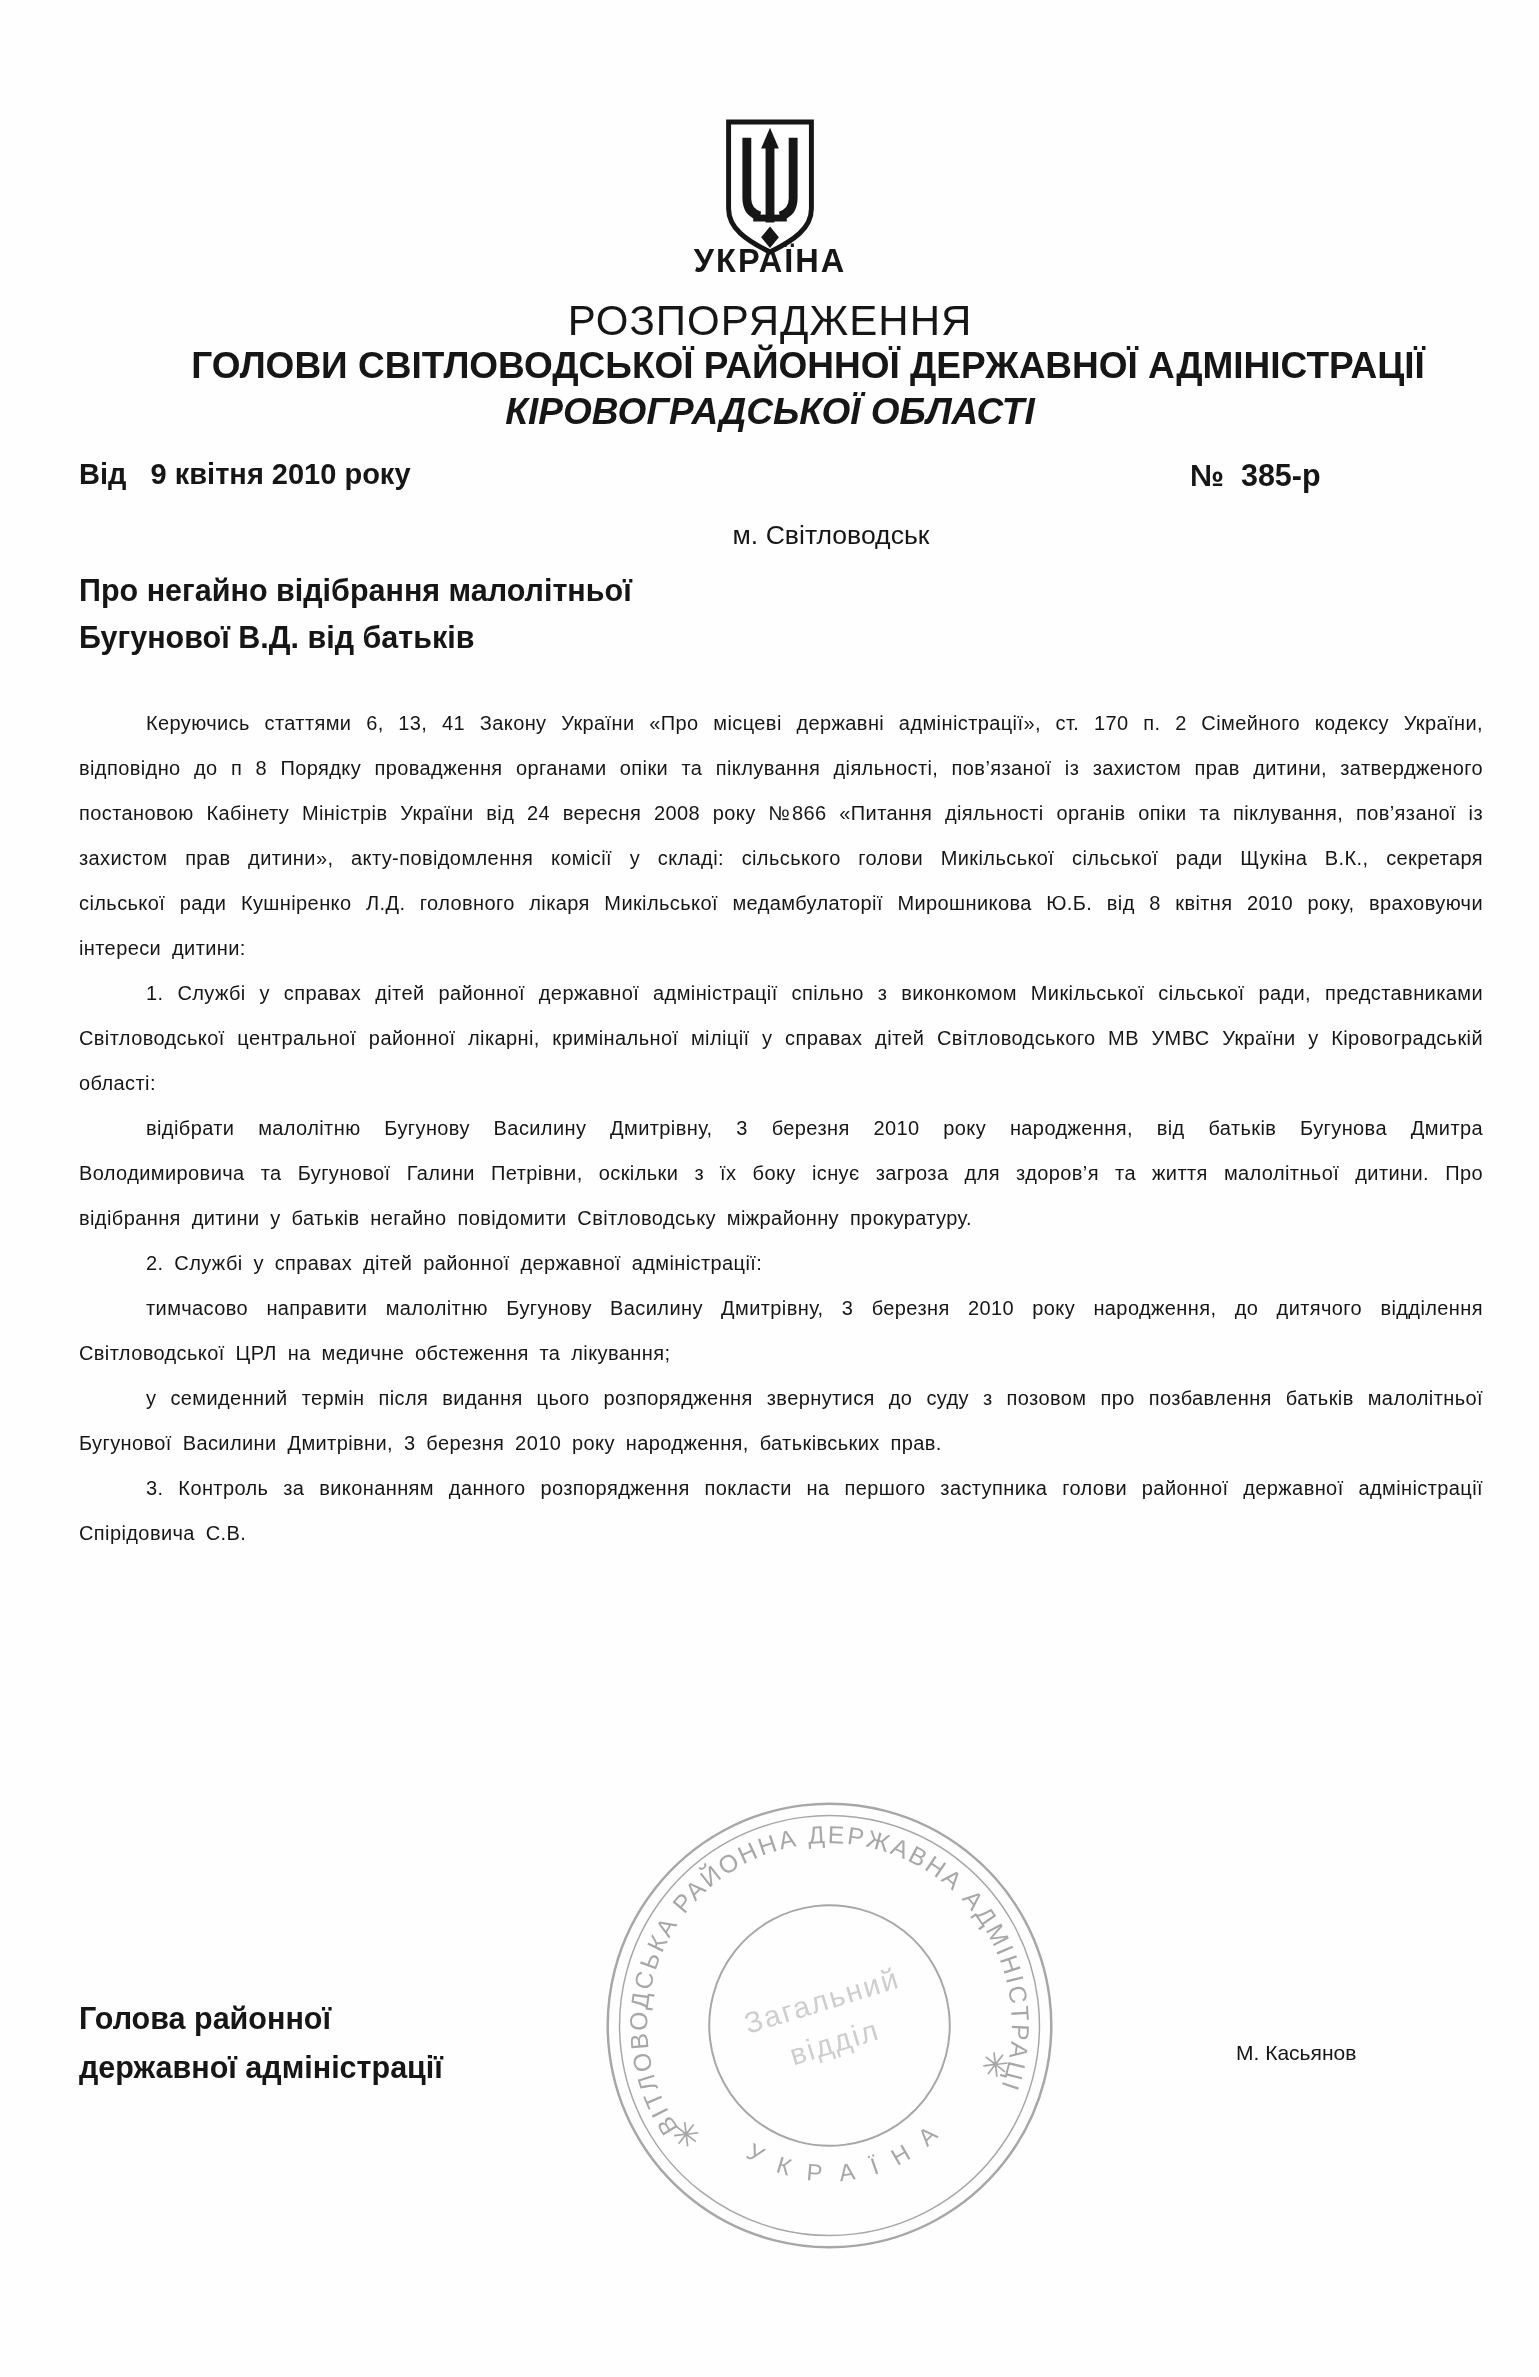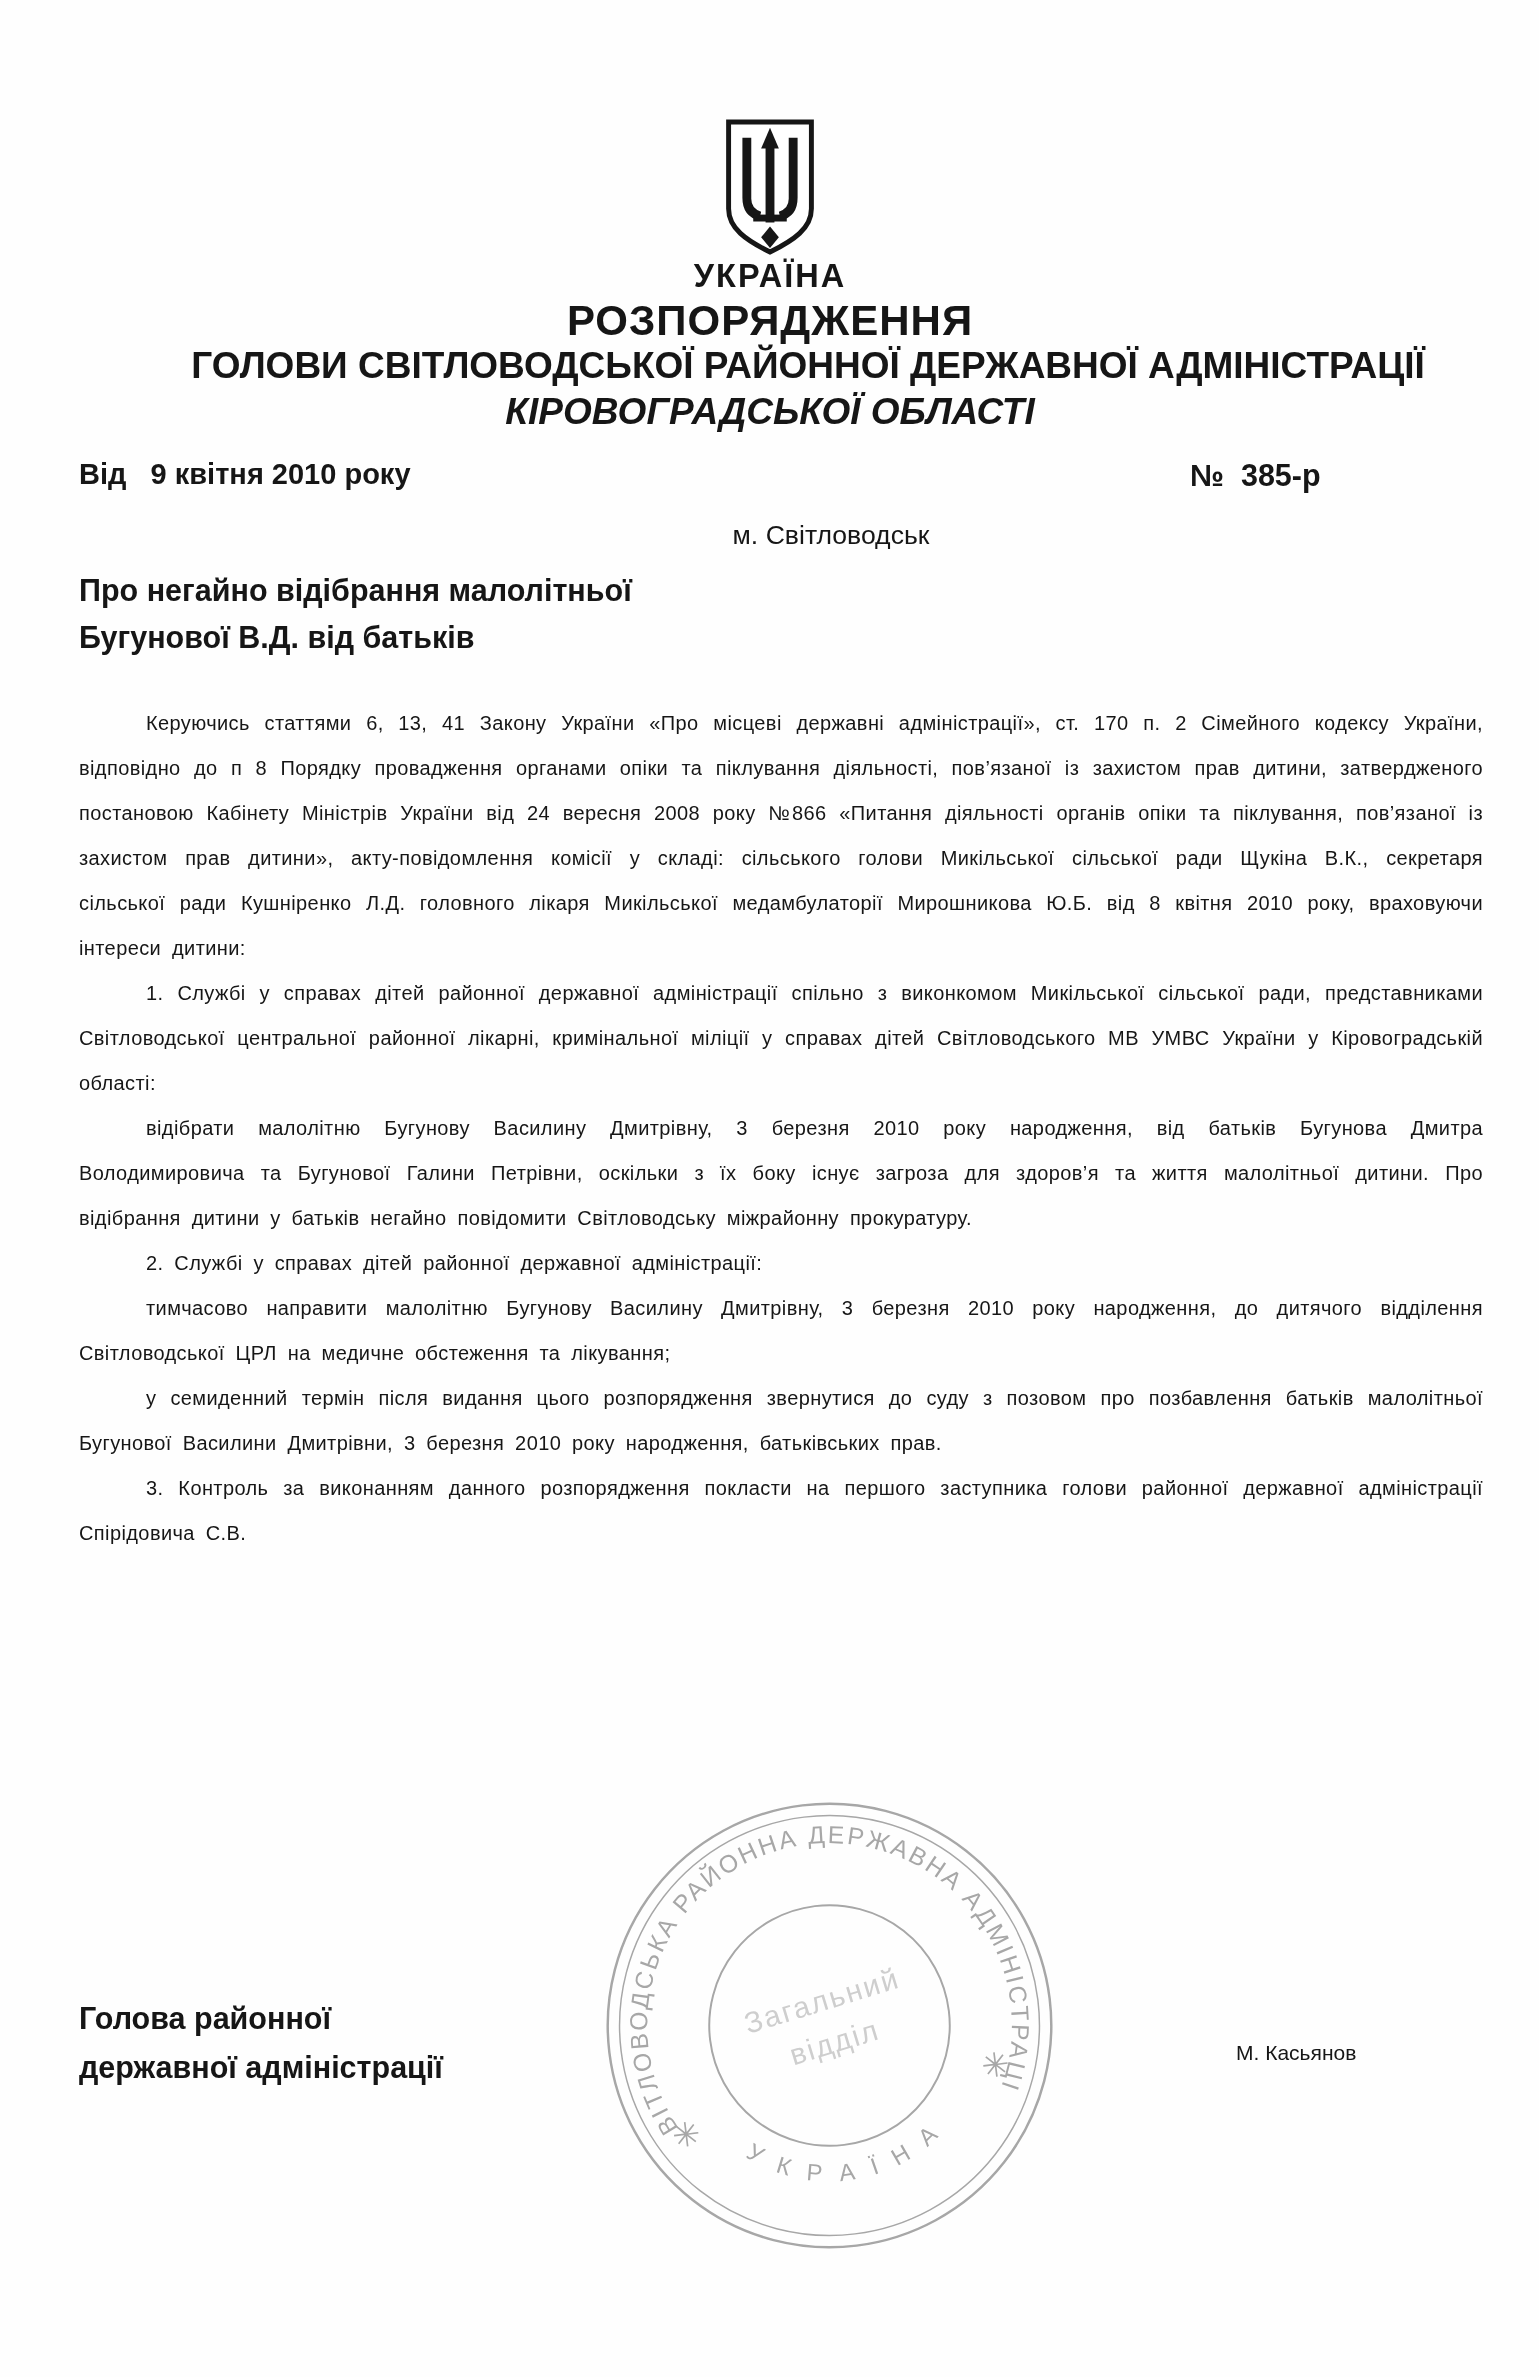--- a/index.html
+++ b/index.html
@@ -6,22 +6,22 @@
   .page{
     position:relative;
     width:1540px;height:2378px;
     background:#fefefe;
     font-family:"Liberation Sans", sans-serif;
     color:#161616;
     overflow:hidden;
   }
   .centered{position:absolute;left:0;width:100%;text-align:center;}
   .emblem{position:absolute;top:118px;left:50%;transform:translateX(-50%);}
-  .country{top:258px;font-size:32.5px;font-weight:bold;letter-spacing:2px;}
-  .doc-type{top:297px;font-size:42px;font-weight:bold;letter-spacing:1px;}
+  .country{top:243px;font-size:32.5px;font-weight:bold;letter-spacing:2px;}
+  .doc-type{top:297px;font-size:42px;font-weight:normal;letter-spacing:1px;}
   .authority1{top:345px;font-size:37px;font-weight:bold;padding-left:38px;}
   .authority2{top:391px;font-size:37px;font-weight:bold;font-style:italic;}
   .date-line{position:absolute;top:458px;left:79px;font-size:29px;font-weight:bold;white-space:pre;}
   .number{position:absolute;top:458px;left:1190px;font-size:30.5px;font-weight:bold;white-space:pre;}
   .place{position:absolute;top:520px;left:50%;transform:translateX(calc(-50% + 61px));font-size:26.6px;}
   .subject{position:absolute;top:567px;left:79px;font-size:30.5px;font-weight:bold;line-height:47px;}
   .body-text{
     position:absolute;top:701px;left:79px;width:1404px;
     font-size:20px;line-height:45px;text-align:justify;
     letter-spacing:0.4px;word-spacing:4.9px;

